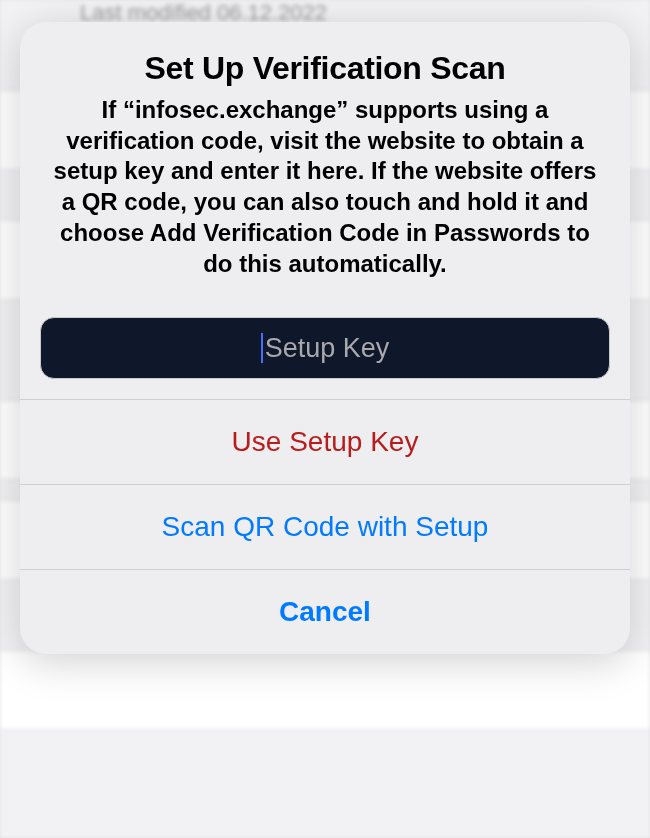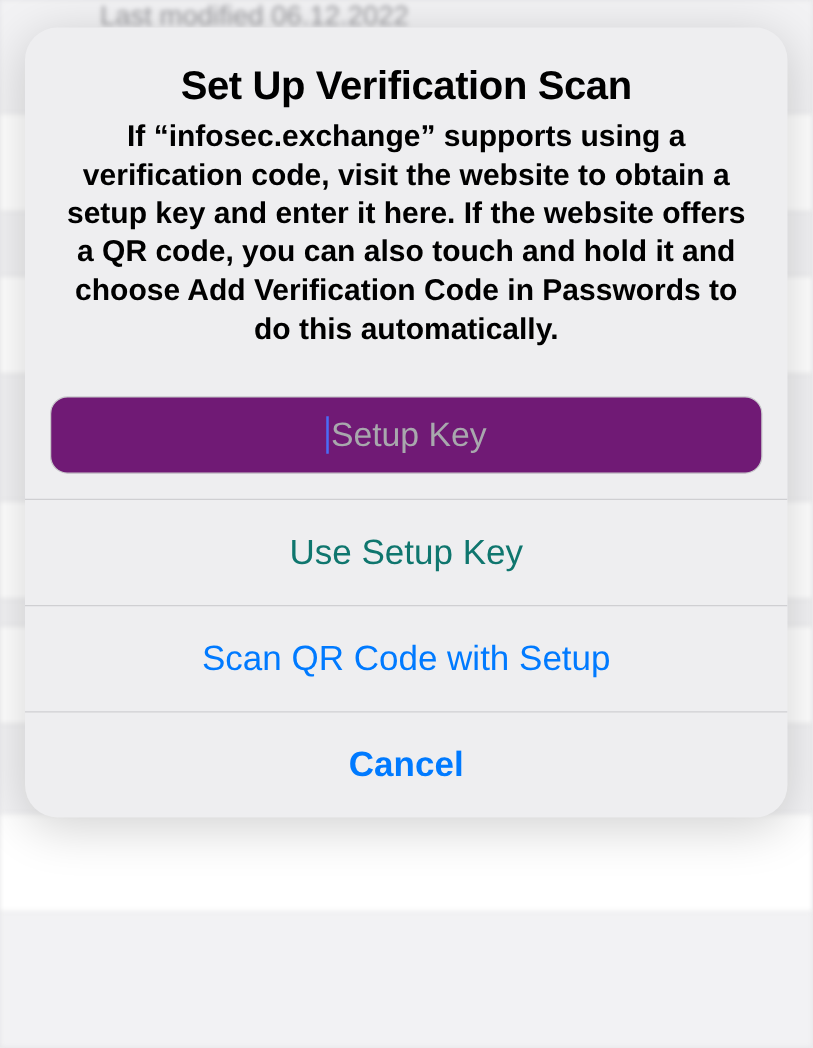--- a/index.html
+++ b/index.html
@@ -75,21 +75,21 @@
     }
     .input-wrap {
       padding: 18px 20px 20px 20px;
     }
     .input-display {
       width: 100%;
       font-size: 26px;
       padding: 14px 18px;
       border: 1px solid #c9c9cc;
       border-radius: 14px;
-      background: #701a75;
+      background: #0f172a;
       text-align: center;
       position: relative;
       height: 62px;
       display: flex;
       align-items: center;
       justify-content: center;
     }
     .caret {
       display: inline-block;
       width: 2px;
@@ -114,21 +114,21 @@
       background: transparent;
       font-size: 28px;
       font-weight: 400;
       padding: 26px 10px;
       cursor: pointer;
       font-family: inherit;
       color: #007aff;
       text-align: center;
     }
     .alert-action.disabled {
-      color: #0f766e;
+      color: #b91c1c;
       cursor: default;
     }
     .alert-action.cancel {
       font-weight: 600;
     }
   </style>
 </head>
 <body>
 
 <div class="backdrop">

